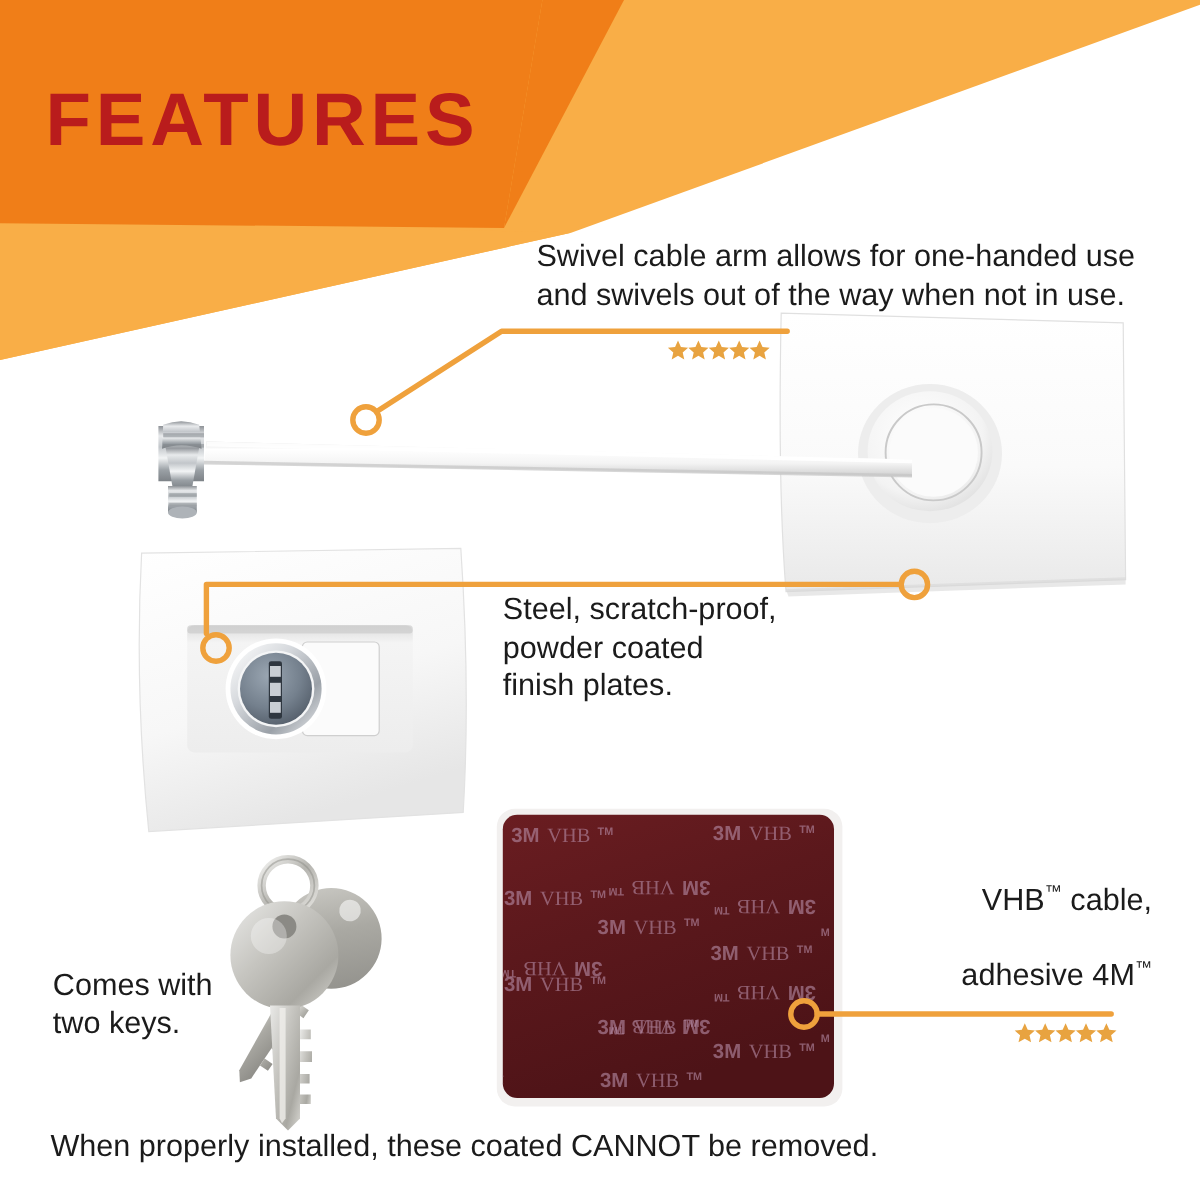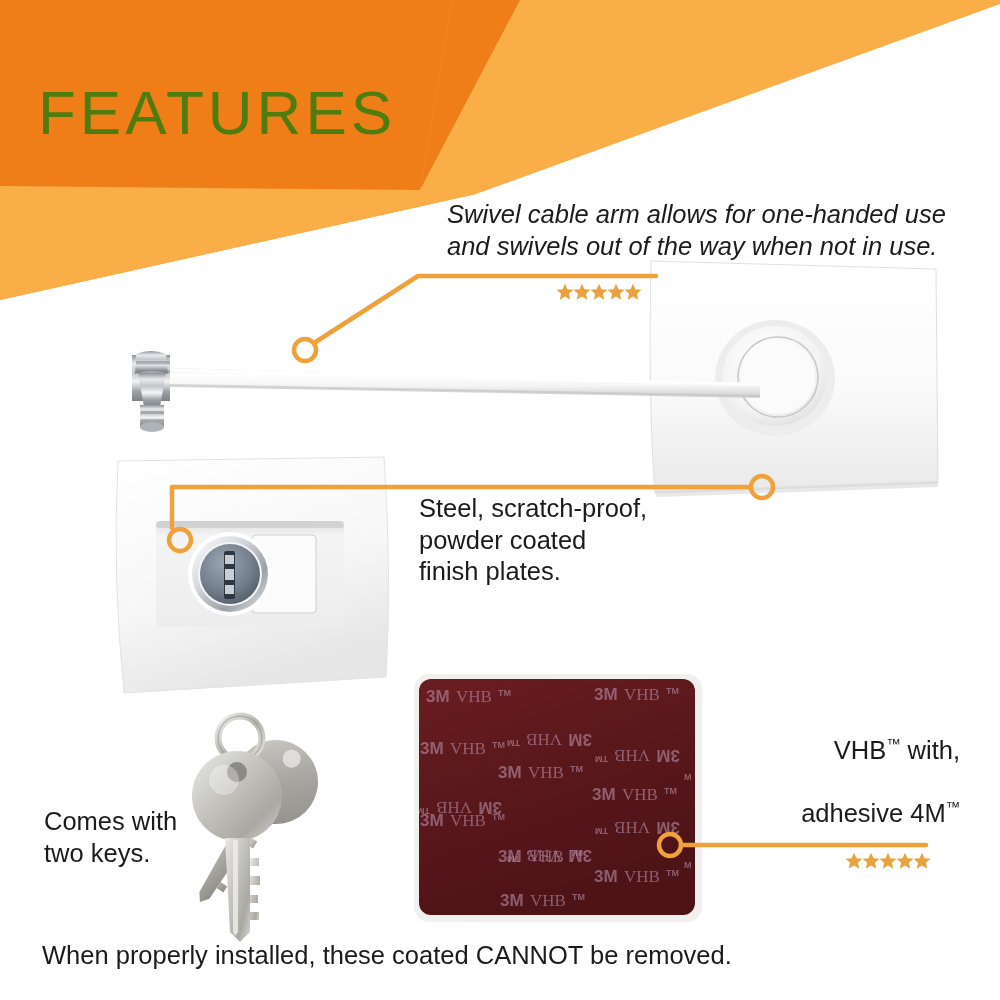--- a/index.html
+++ b/index.html
@@ -23,45 +23,44 @@
   .header-svg {
     position: absolute;
     left: 0; top: 0;
     width: 1000px;
     height: 320px;
     pointer-events: none;
   }
   #page-title {
     position: absolute;
     left: 38px;
-    top: 82px;
+    top: 70px;
     font-family: "Liberation Sans", sans-serif;
     font-size: 62px;
-    font-weight: 400;
+    font-weight: 700;
     letter-spacing: 4px;
-    color: #4d7c0f;
+    color: #b91c1c;
     line-height: 1;
     white-space: nowrap;
   }
 
   
   .callout {
     position: absolute;
     color: #1b1b1b;
     font-family: "Liberation Sans", sans-serif;
     font-weight: 400;
     line-height: 1.24;
     white-space: pre-line;
   }
   #callout-swivel {
     left: 447px;
     top: 199px;
     font-size: 25.5px;
     text-align: left;
-    font-style: italic;
   }
   #callout-steel {
     left: 419px;
     top: 493px;
     font-size: 25.5px;
     text-align: left;
   }
   #callout-vhb {
     right: 40px;
     top: 703px;
@@ -439,21 +438,21 @@
   </svg>
 
   <div class="callout" id="callout-swivel">Swivel cable arm allows for one-handed use
 and swivels out of the way when not in use.</div>
 
   <div class="callout" id="callout-steel">Steel, scratch-proof,
 powder coated
 finish plates.</div>
 
   <div class="callout" id="callout-vhb">
-    <div><span>VHB</span><span class="tm">™</span><span> with,</span></div>
+    <div><span>VHB</span><span class="tm">™</span><span> cable,</span></div>
     <div><span>adhesive 4M</span><span class="tm">™</span></div>
   </div>
 
   <div class="callout" id="callout-keys">Comes with
 two keys.</div>
 
   <div class="callout" id="callout-bottom">When properly installed, these coated CANNOT be removed.</div>
 
 </div>
 

